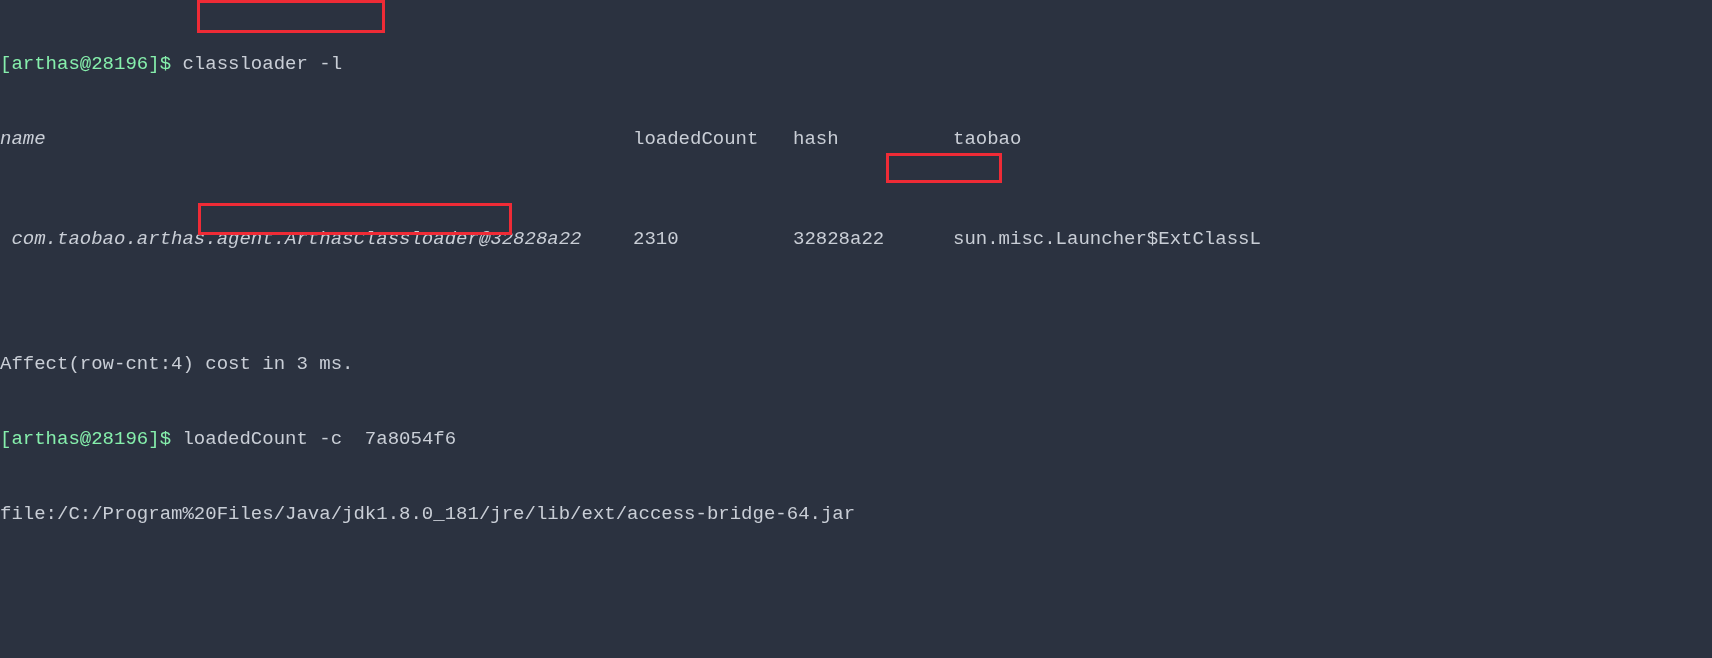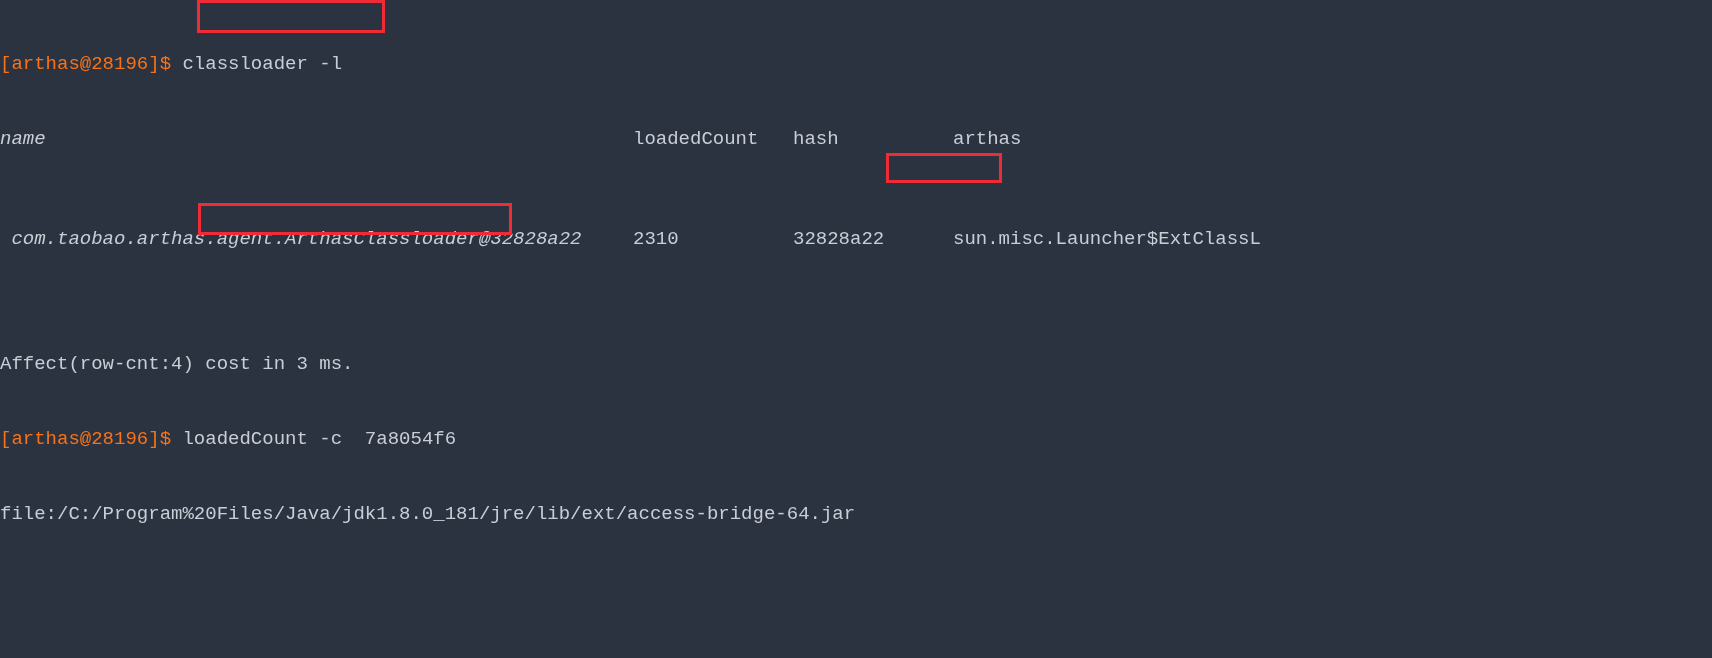--- a/index.html
+++ b/index.html
@@ -1,31 +1,31 @@
 <!DOCTYPE html>
 <html><head>
 <meta charset="utf-8">
 <style>
   html,body{margin:0;padding:0;background:#2b3240;color:#c9ced6;font-family:"Consolas","Courier New",monospace;font-size:19px;line-height:25px;width:1712px;height:658px;overflow:hidden;}
   .term{white-space:pre;position:relative;padding-top:2px;}
-  .prompt{color:#f97316;}
+  .prompt{color:#86efac;}
   .hl{border:3px solid #ef2b36;box-sizing:border-box;position:absolute;pointer-events:none;}
   .c-name{display:inline-block;width:633px;font-style:italic;}
   .c-lc{display:inline-block;width:160px;}
   .c-hash{display:inline-block;width:160px;}
   .c-parent{display:inline-block;}
   .line{height:25px;}
 </style>
 </head>
 <body>
 <div class="term">
 
 <div class="line"><span class="prompt">[arthas@28196]$ </span><span>classloader -l</span></div>
 
-<div class="line"><span class="c-name">name</span><span class="c-lc">loadedCount</span><span class="c-hash">hash</span><span class="c-parent">arthas</span></div>
+<div class="line"><span class="c-name">name</span><span class="c-lc">loadedCount</span><span class="c-hash">hash</span><span class="c-parent">taobao</span></div>
 
 
 <div class="line"><span class="c-name"> com.taobao.arthas.agent.ArthasClassloader@32828a22</span><span class="c-lc">2310</span><span class="c-hash">32828a22</span><span class="c-parent">sun.misc.Launcher$ExtClassL</span></div>
 
 
 
 <div class="line">Affect(row-cnt:4) cost in 3 ms.</div>
 
 <div class="line"><span class="prompt">[arthas@28196]$ </span><span>loadedCount -c  7a8054f6</span></div>
 

